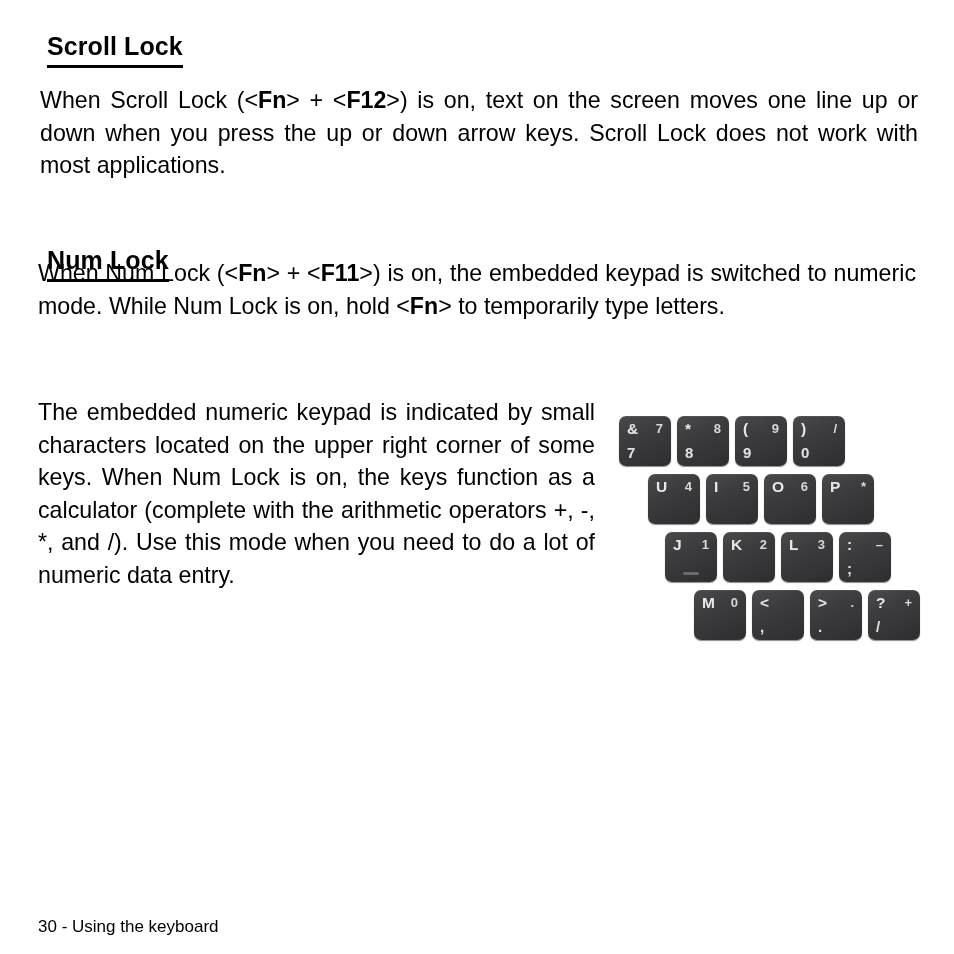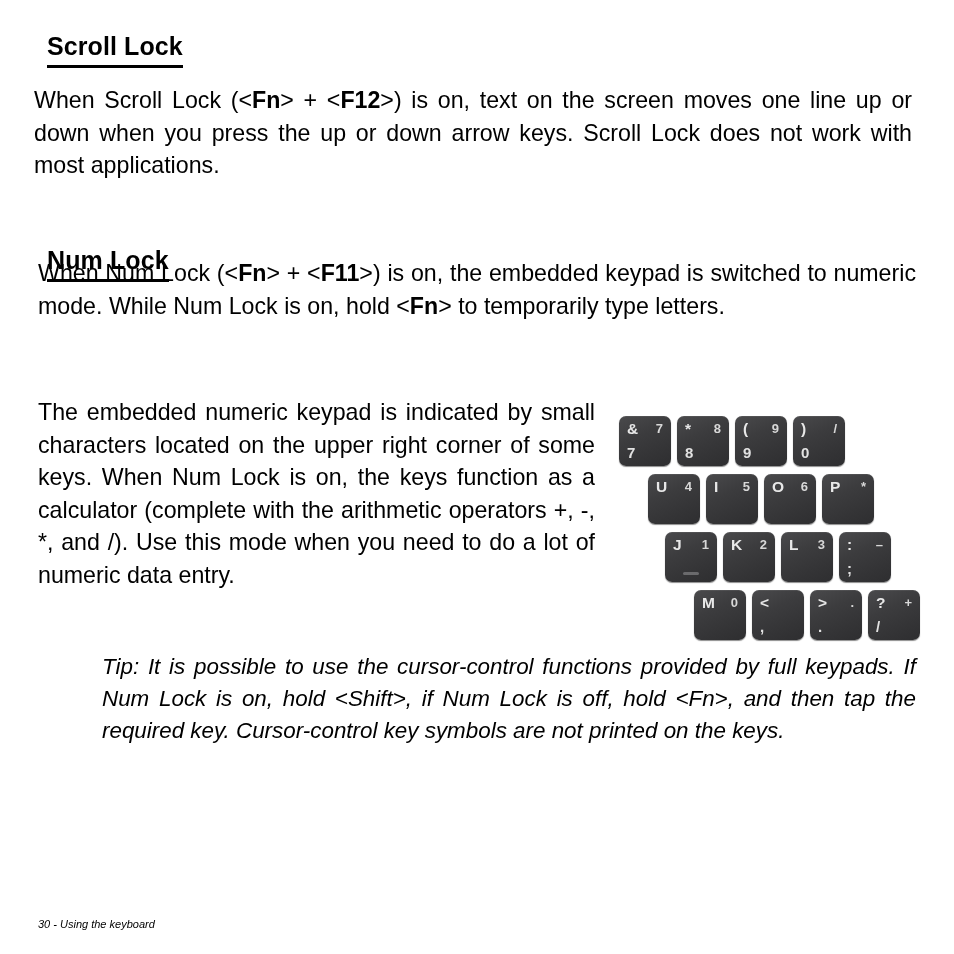--- a/index.html
+++ b/index.html
@@ -66,22 +66,21 @@
     position: absolute;
     font-size: 22.4px;
     line-height: 32px;
     font-style: italic;
     text-align: justify;
     margin: 0;
   }
 
   .footer {
     position: absolute;
-    font-size: 11px;
-    font-style: italic;
+    font-size: 17px;
     line-height: 1.1;
     white-space: nowrap;
   }
 
   
   .keypad-figure {
     position: absolute;
     left: 619px;
     top: 416px;
     width: 300px;
@@ -146,21 +145,21 @@
     background: #6a6a6c;
   }
 </style>
 </head>
 <body>
 
 <div class="page">
 
   <div class="h2" style="left:47px; top:33px;">Scroll Lock</div>
 
-  <p class="para" style="left:34px; top:84px; width:878px;"><span>When Scroll Lock (&lt;</span><b>Fn</b><span>&gt; + &lt;</span><b>F12</b><span>&gt;) is on, text on the screen moves one line up or down when you press the up or down arrow keys. Scroll Lock does not work with most applications.</span></p>
+  <p class="para" style="left:40px; top:84px; width:878px;"><span>When Scroll Lock (&lt;</span><b>Fn</b><span>&gt; + &lt;</span><b>F12</b><span>&gt;) is on, text on the screen moves one line up or down when you press the up or down arrow keys. Scroll Lock does not work with most applications.</span></p>
 
   <div class="h2" style="left:47px; top:207px;margin-top:40px;">Num Lock</div>
 
   <p class="para" style="left:38px; top:257px; width:878px;"><span>When Num Lock (&lt;</span><b>Fn</b><span>&gt; + &lt;</span><b>F11</b><span>&gt;) is on, the embedded keypad is switched to numeric mode. While Num Lock is on, hold &lt;</span><b>Fn</b><span>&gt; to temporarily type letters.</span></p>
 
 
   <p class="para" style="left:38px; top:396px; width:557px;">The embedded numeric keypad is indicated by small characters located on the upper right corner of some keys. When Num Lock is on, the keys function as a calculator (complete with the arithmetic operators +, -, *, and /). Use this mode when you need to do a lot of numeric data entry.</p>
 
   <div class="keypad-figure">
       <div class="kb-row" style="left: 0px; top: 0px;">
@@ -238,17 +237,16 @@
           <span class="sub">.</span>
         </div>
         <div class="key">
           <span class="main">?</span>
           <span class="alt">+</span>
           <span class="sub">/</span>
         </div>
       </div>
     </div>
 
-  <p class="tip" style="left:102px; top:651px; width:814px;">Tip: It is possible to use the cursor-control functions provided by full keypads. If Num Lock is on, hold &lt;Shift&gt;, if Num Lock is off, hold &lt;Fn&gt;, and then tap the required key. Cursor-control key symbols are not printed on the keys.</p>
 
   <div class="footer" style="left:38px; top:918px;">30 - Using the keyboard</div>
 
 </div>
 
 </body></html>

